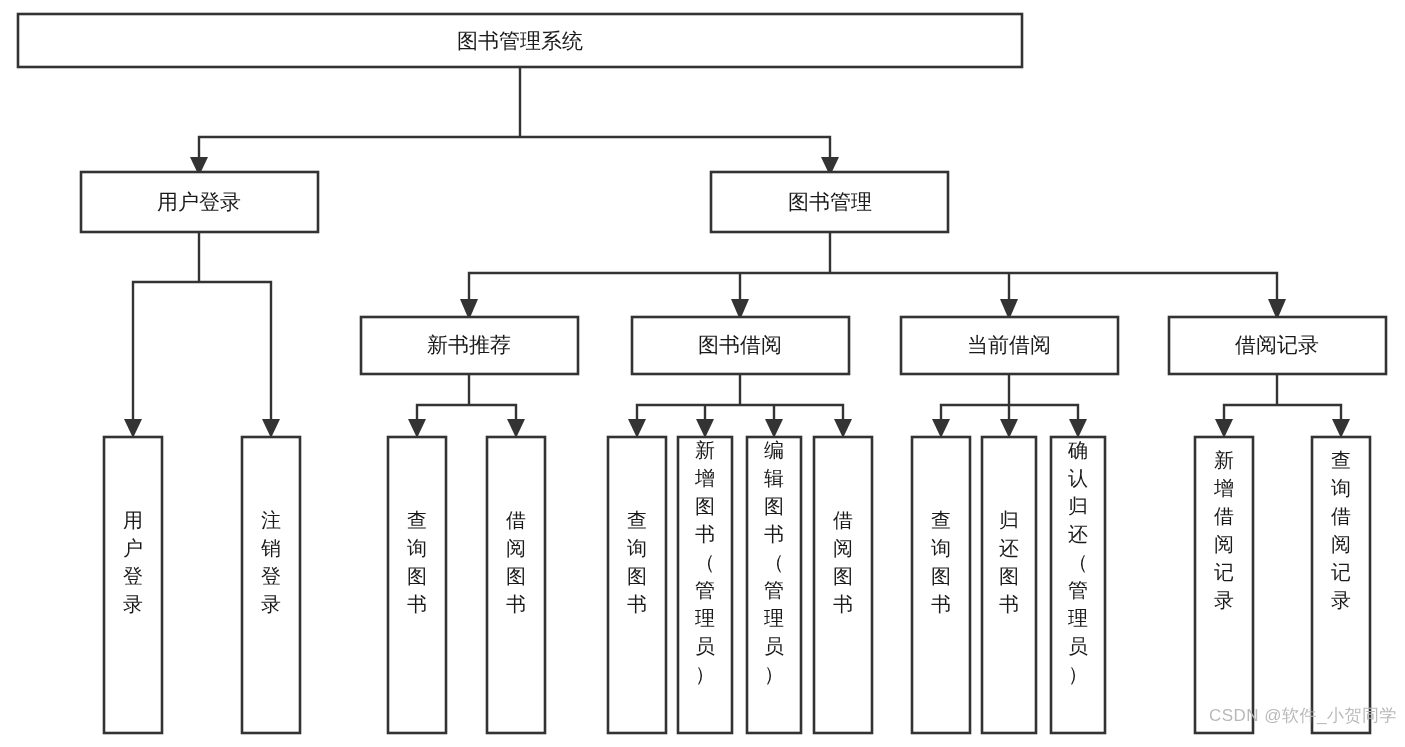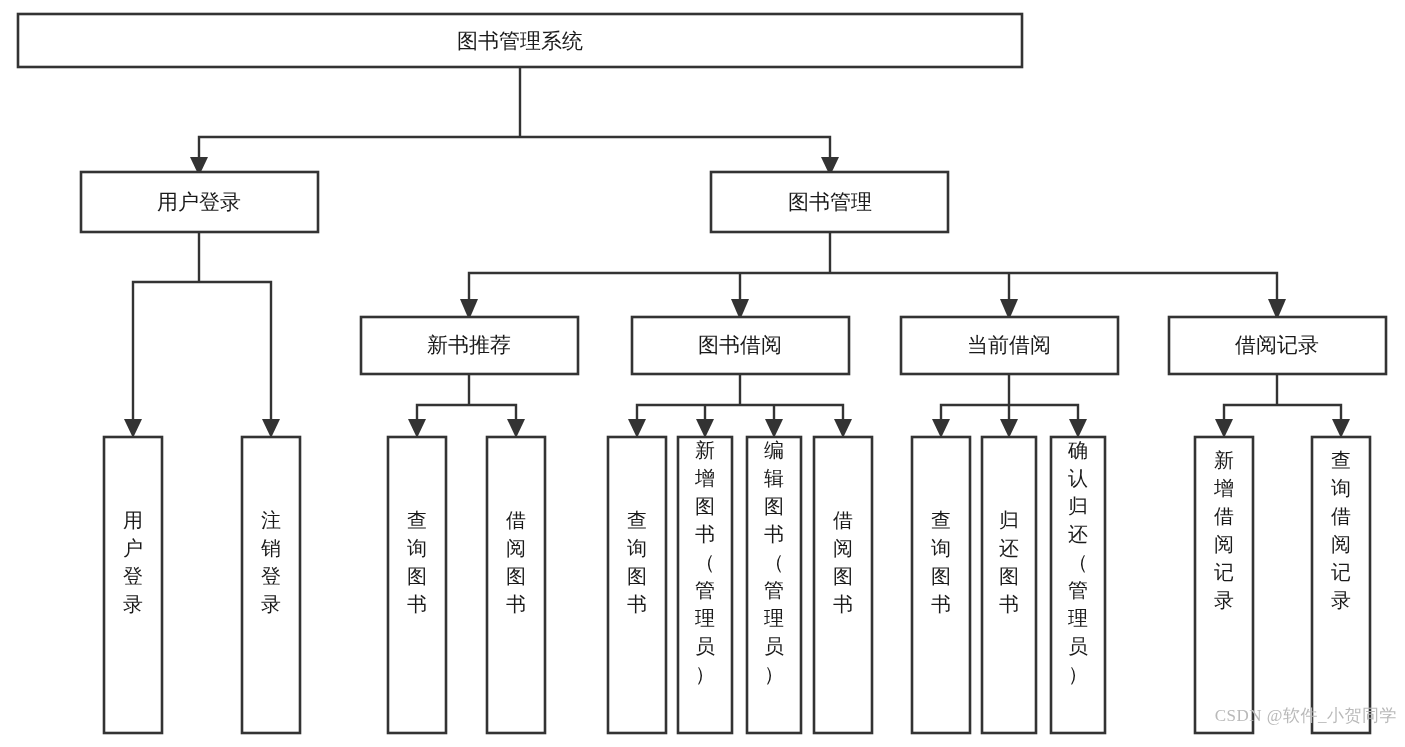--- a/index.html
+++ b/index.html
@@ -53,21 +53,21 @@
   .node-label-v {
     font-family: "DejaVu Sans", "Liberation Sans", sans-serif;
     font-size: 20px;
     fill: #1a1a1a;
     text-anchor: middle;
   }
   .watermark {
     position: absolute;
     right: 8px;
     bottom: 6px;
-    font-family: Liberation Serif, serif;
+    font-family: Liberation Sans, sans-serif;
     font-size: 17px;
     color: #b9b9b9;
     letter-spacing: 0.5px;
     white-space: nowrap;
     pointer-events: none;
   }
 </style>
 </head>
 <body>
 

